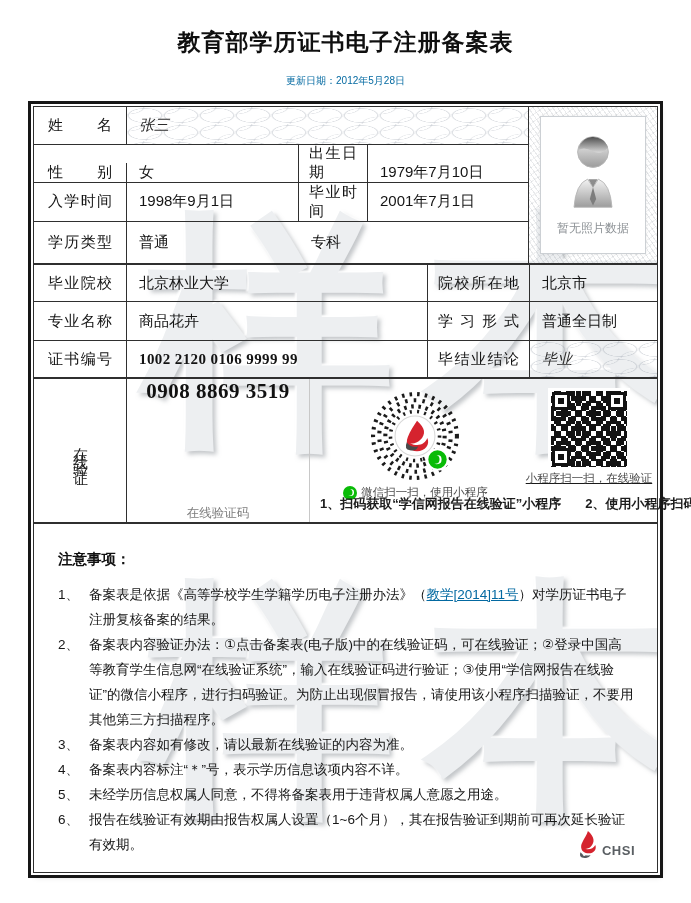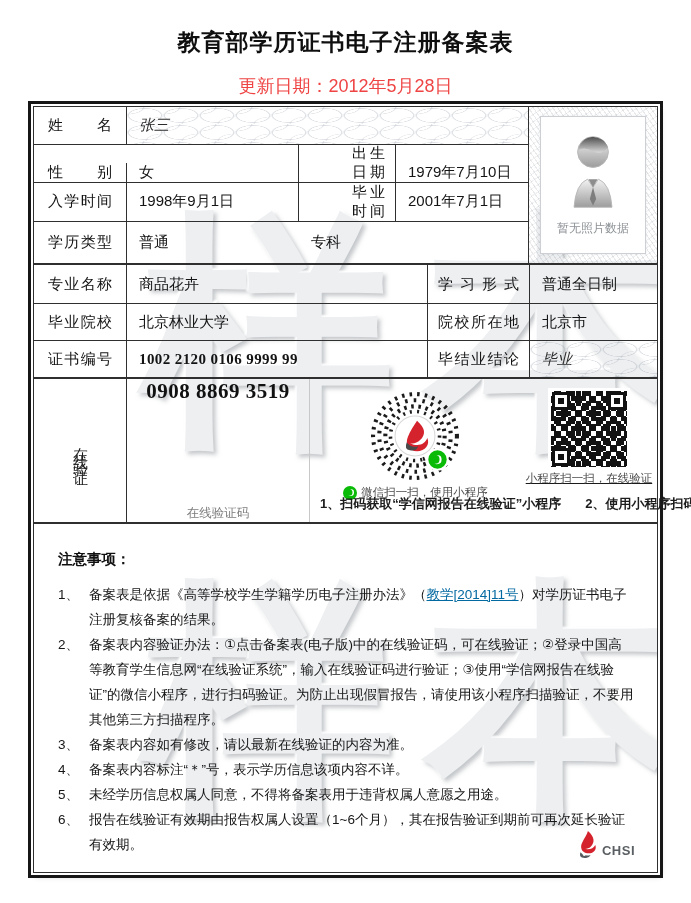--- a/index.html
+++ b/index.html
@@ -1,21 +1,21 @@
 <!DOCTYPE html>
 <html><head>
 <meta charset="utf-8">
 <style>
   * { box-sizing: border-box; margin: 0; padding: 0; }
   html,body { background:#fff; }
   body { font-family: "Liberation Sans", "DejaVu Sans", sans-serif; color:#1a1a1a; }
   .page { position:relative; width:691px; height:903px; background:#fff; overflow:hidden; }
 
   .doc-title { text-align:center; padding-top:27px; font-size:23px; font-weight:bold; letter-spacing:1px; color:#0f0f0f; }
-  .doc-date  { text-align:center; margin-top:16px; font-size:18px; color:#ef4444; }
+  .doc-date  { text-align:center; margin-top:16px; font-size:10px; color:#0369a1; }
 
   
   .sheet { position:absolute; left:33px; top:106px; width:625px; height:767px;
            border:1px solid #2f2f2f; background:transparent;
            box-shadow: 0 0 0 2px #ffffff, 0 0 0 5px #161616, 2px 3px 6px rgba(0,0,0,.25); }
 
   
   .wm { position:absolute; inset:0; overflow:hidden; z-index:0; pointer-events:none; }
   .w  { position:absolute; font-size:252px; font-weight:bold; line-height:1; color:#edeff1;
         text-shadow:-2px -2px 2px rgba(255,255,255,.95), 3px 3px 4px rgba(138,144,150,.5); }
@@ -47,21 +47,21 @@
   }
 
   
   .upper { display:flex; height:158px; border-bottom:2px solid #2f2f2f; }
   .ucols { width:495px; display:flex; flex-direction:column; border-right:1px solid #2f2f2f; }
   .urow { display:flex; border-bottom:1px solid #2f2f2f; }
   .urow:last-child { border-bottom:none; }
   .r1 { height:38px; } .r2 { height:38px;align-items:flex-end; } .r3 { height:39px; } .r4 { height:42px; }
   .cL  { width:93px; border-right:1px solid #2f2f2f; display:flex; align-items:center; }
   .c2  { width:172px; }
-  .c3  { width:98px; border-right:1px solid #2f2f2f; border-left:1px solid #2f2f2f; margin-left:-1px; display:flex; align-items:center;padding-left:43px; }
+  .c3  { width:70px; border-right:1px solid #2f2f2f; border-left:1px solid #2f2f2f; margin-left:-1px; display:flex; align-items:center; }
   .c4  { flex:1; }
   .cfill { flex:1; }
 
   .photo-cell { flex:1; position:relative; }
   .photo-card { position:absolute; left:11px; right:11px; top:9px; bottom:9px; background:#fff;
                 border:1px solid #ccd0d4; box-shadow:0 0 3px rgba(0,0,0,.08);
                 display:flex; flex-direction:column; align-items:center; padding-top:16px; }
   .photo-ph { margin-top:auto; margin-bottom:16px; font-size:12px; color:#8d9296; }
 
   
@@ -177,39 +177,39 @@
             <path d="M15.5 19 a17 17 0 0 1 33 -3 q-7 9 -17 4 q-9 -5 -16 -1z" fill="url(#avh)"></path>
             <path d="M11 82 q2 -26 15 -31 l6 9 6 -9 q13 5 15 31z" fill="url(#avb)" stroke="#b5b5b5" stroke-width="1"></path>
             <path d="M32 60 l-5 -9 10 0z" fill="#8d8d8d"></path>
             <path d="M32 60 l-3.5 13 3.5 7 3.5 -7z" fill="#7d7d7d"></path>
           </svg>
           <div class="photo-ph">暂无照片数据</div>
         </div>
       </div>
     </div>
 
+    <div class="lrow r5 zrow">
+      <div class="dL">
+          <span class="jlabel">毕业院校</span>
+        </div>
+      <div class="cell val d2">北京林业大学</div>
+      <div class="d3">
+          <span class="jlabel n3">院校所在地</span>
+        </div>
+      <div class="cell val d4">北京市</div>
+    </div>
     <div class="lrow r6 zrow">
       <div class="dL">
           <span class="jlabel">专业名称</span>
         </div>
       <div class="cell val d2">商品花卉</div>
       <div class="d3">
           <span class="jlabel n3">学习形式</span>
         </div>
       <div class="cell val d4">普通全日制</div>
-    </div>
-    <div class="lrow r5 zrow">
-      <div class="dL">
-          <span class="jlabel">毕业院校</span>
-        </div>
-      <div class="cell val d2">北京林业大学</div>
-      <div class="d3">
-          <span class="jlabel n3">院校所在地</span>
-        </div>
-      <div class="cell val d4">北京市</div>
     </div>
     <div class="lrow r7 zrow">
       <div class="dL">
           <span class="jlabel">证书编号</span>
         </div>
       <div class="cell val d2 serifbold">1002 2120 0106 9999 99</div>
       <div class="d3">
           <span class="jlabel n3">毕结业结论</span>
         </div>
       <div class="cell val d4 guilloche">

